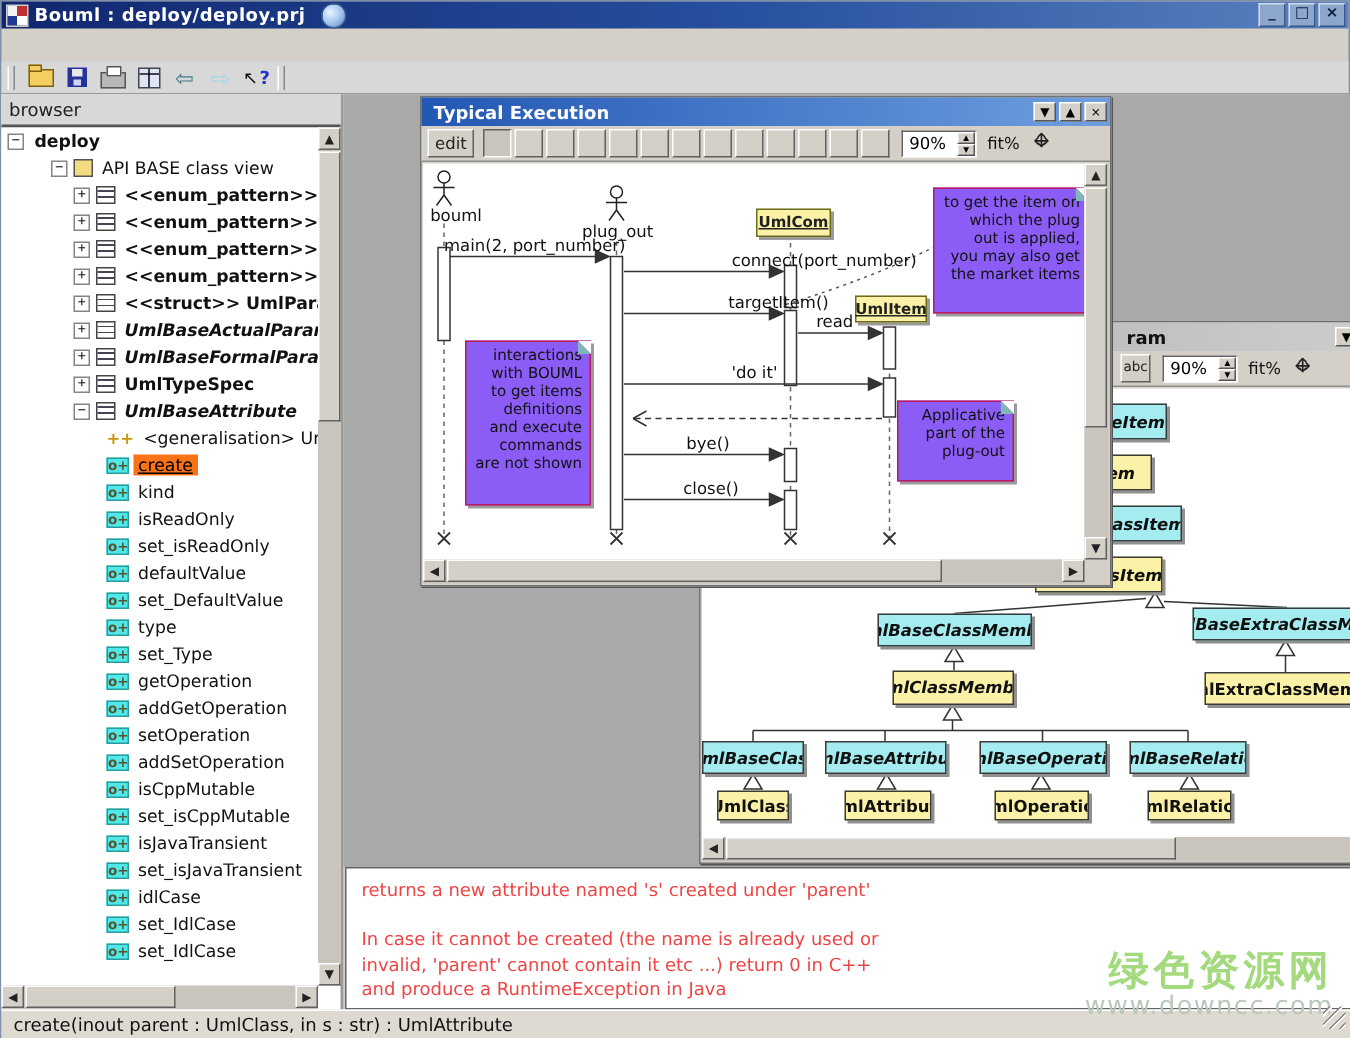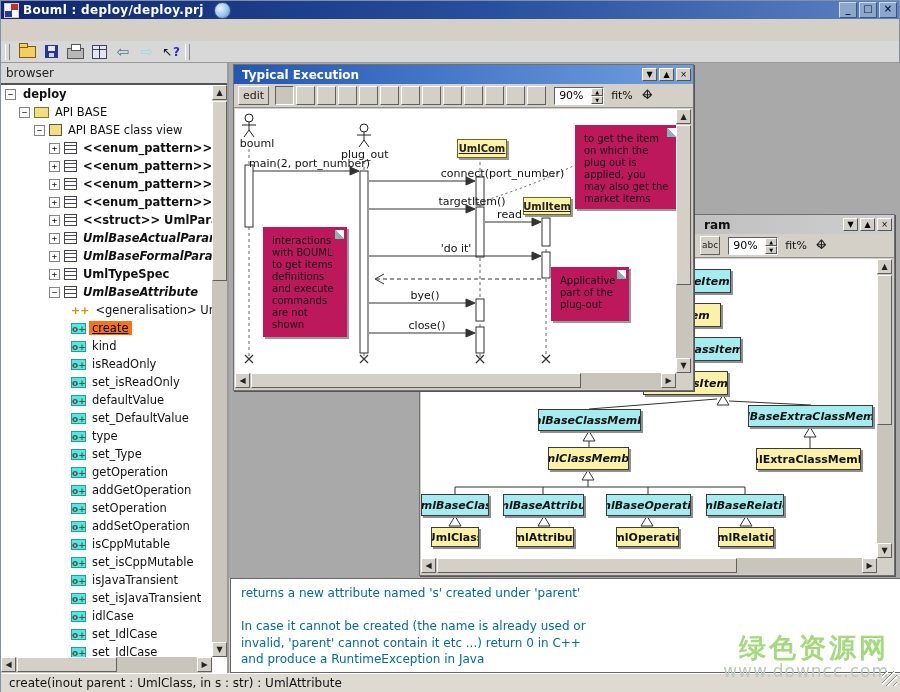--- a/index.html
+++ b/index.html
@@ -67,21 +67,21 @@
     font:bold 9px/10px "DejaVu Sans",sans-serif;text-align:center;color:#553;}
   .i-gen{font:bold 11px/11px "DejaVu Sans",sans-serif;color:#c59a00;}
   
   .sb-b{position:absolute;width:15px;height:15px;background:#d4d0c8;border:1px solid;
     border-color:#fff #606060 #606060 #fff;font:8px/13px "DejaVu Sans",sans-serif;text-align:center;color:#222;box-sizing:border-box;}
   .sb-t{position:absolute;background:#d4d0c8;border:1px solid;border-color:#fff #606060 #606060 #fff;box-sizing:border-box;}
   .sb-track{position:absolute;background:#c9c5bd;}
   
   .right-col{position:absolute;left:228px;top:62px;width:672px;height:610px;}
   .mdi{position:absolute;left:0;top:0;width:672px;height:515px;background:#a9a9a9;overflow:hidden;}
-  .win{position:absolute;background:#d4d0c8;border:1px solid #707070;box-shadow:1px 1px 0 #555;box-sizing:border-box;}
+  .win{position:absolute;background:#d4d0c8;border:1px solid #707070;box-shadow:1px 1px 0 #555;box-sizing:border-box;margin-left:47px;}
   .mdi-title{height:19px;display:flex;align-items:center;padding:0 2px 0 8px;
     font:bold 12px "DejaVu Sans",sans-serif;}
   .seq>.mdi-title{background:linear-gradient(90deg,#2257b4,#6f9fdf);color:#fff;}
   .cls>.mdi-title{background:linear-gradient(90deg,#ababab,#cfcfcf);color:#111;}
   .mdi-btn{width:15px;height:13px;margin-left:2px;background:#d4d0c8;border:1px solid;
     border-color:#fff #555 #555 #fff;font:8px/12px "DejaVu Sans",sans-serif;text-align:center;color:#000;box-sizing:border-box;}
   .mdi-toolbar{height:24px;display:flex;align-items:center;gap:2px;padding:0 4px;
     background:#d4d0c8;border-bottom:1px solid #909090;box-sizing:border-box;}
   .tool-btn{min-width:19px;height:19px;border:1px solid;border-color:#fff #606060 #606060 #fff;
     background:#d4d0c8;font:12px/17px "DejaVu Sans",sans-serif;text-align:center;color:#222;box-sizing:border-box;padding:0 1px;}
@@ -95,36 +95,36 @@
   .spin .sbtns span{flex:1;background:#d4d0c8;border:1px solid;border-color:#fff #555 #555 #fff;
     font:5px/6px "DejaVu Sans",sans-serif;text-align:center;}
   .fitlbl{font:11px "DejaVu Sans",sans-serif;margin-left:5px;color:#111;}
   .fit-ic{position:relative;width:17px;height:17px;margin-left:4px;}
   .fit-ic span{position:absolute;left:0;top:0;width:17px;height:17px;font:13px/16px "DejaVu Sans",sans-serif;text-align:center;color:#222;}
   .client{position:absolute;background:#fff;overflow:hidden;}
   
   .dlabel{position:absolute;font:11px "DejaVu Sans",sans-serif;color:#111;text-align:center;white-space:nowrap;}
   .obox{position:absolute;background:#fbf2a8;border:1px solid #6a6a20;box-shadow:2px 2px 0 #9a9a9a;
     font:bold 10px "DejaVu Sans",sans-serif;text-decoration:underline;display:flex;align-items:center;justify-content:center;color:#222;}
-  .note{position:absolute;background:#be185d;border:4px solid #be185d;box-shadow:2px 2px 0 #9a9a9a;
-    font:10px/12px "DejaVu Sans",sans-serif;color:#111;padding:4px 5px;box-sizing:border-box;}
+  .note{position:absolute;background:#8b5cf6;border:1px solid #be185d;box-shadow:2px 2px 0 #9a9a9a;
+    font:10px/12px "DejaVu Sans",sans-serif;color:#111;padding:4px 5px;box-sizing:border-box;text-align:right;}
   .note::before{content:"";position:absolute;top:-1px;right:-1px;width:9px;height:9px;background:#fff;
     clip-path:polygon(0 0,100% 0,100% 100%);}
   .note::after{content:"";position:absolute;top:-1px;right:-1px;width:9px;height:9px;background:#7fb8b8;
     clip-path:polygon(0 0,100% 100%,0 100%);}
   .cbox{position:absolute;border:1px solid #3a3a3a;box-shadow:2px 2px 0 #909090;
     font:bold 11px "DejaVu Sans",sans-serif;display:flex;align-items:center;justify-content:center;
     color:#111;box-sizing:border-box;white-space:nowrap;overflow:hidden;}
   .cyan{background:#a5ecf0;}
   .yellow{background:#fbf2a8;}
   .it{font-style:italic;}
   
   .desc{position:absolute;left:1px;top:515px;width:671px;height:95px;background:#fff;
     border:1px solid #666;border-right:none;box-sizing:border-box;padding:6px 10px;}
-  .desc-line{min-height:16.5px;font:12px/16.5px "DejaVu Sans",sans-serif;color:#0369a1;white-space:nowrap;}
+  .desc-line{min-height:16.5px;font:12px/16.5px "DejaVu Sans",sans-serif;color:#ef4444;white-space:nowrap;}
   .statusbar{position:absolute;left:0;top:672px;width:900px;height:20px;background:#dedad2;
     border-top:1px solid #fff;font:12px/19px "DejaVu Sans",sans-serif;color:#111;padding-left:8px;box-sizing:border-box;}
   .watermark{position:absolute;right:10px;top:633px;text-align:right;z-index:60;pointer-events:none;}
   .wm1{font-size:27px;font-weight:bold;color:#a3da7e;letter-spacing:3px;line-height:28px;}
   .wm2{font-size:17px;color:#b9c9bb;line-height:18px;letter-spacing:1px;}
   .grip{position:absolute;right:2px;top:670px;width:15px;height:15px;z-index:70;
     background:repeating-linear-gradient(135deg,#0000 0 3px,#888 3px 4px,#fff 4px 5px);}
 </style>
 </head>
 <body>
@@ -169,25 +169,20 @@
     <span class="tb-handle"></span>
   </div>
 
   <div class="browser">
     <div class="browser-head">browser</div>
     <div class="tree" id="tree">
         <div class="tree-row b" style="padding-left: 4px;">
     <span class="expander minus"></span>
 
     <span class="tlabel">deploy</span>
-  </div>
-        <div class="tree-row" style="padding-left: 18px;">
-    <span class="expander minus"></span>
-    <span class="ticon i-folder"></span>
-    <span class="tlabel">API BASE</span>
   </div>
         <div class="tree-row" style="padding-left: 33px;">
     <span class="expander minus"></span>
     <span class="ticon i-classview"></span>
     <span class="tlabel">API BASE class view</span>
   </div>
         <div class="tree-row b" style="padding-left: 48px;">
     <span class="expander plus"></span>
     <span class="ticon i-class"></span>
     <span class="tlabel">&lt;&lt;enum_pattern&gt;&gt; aRelationK</span>

